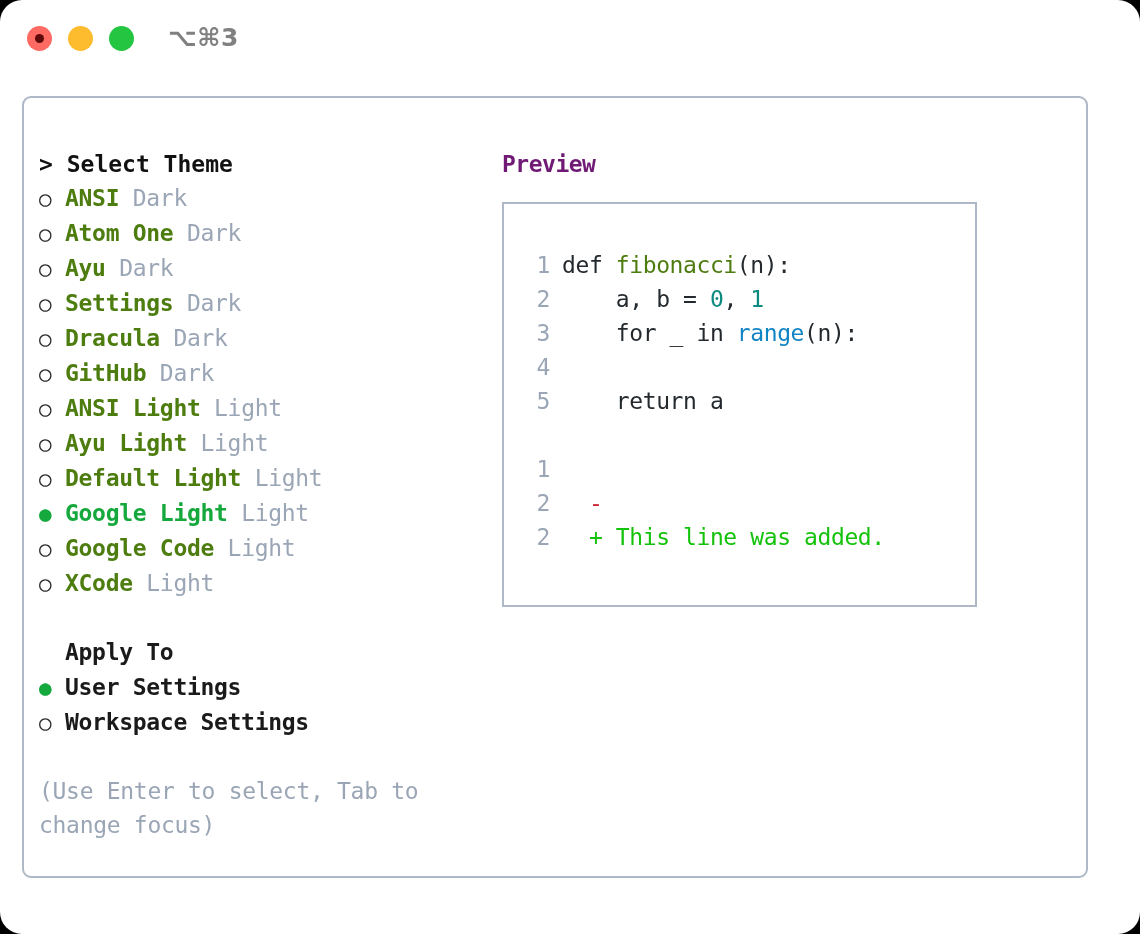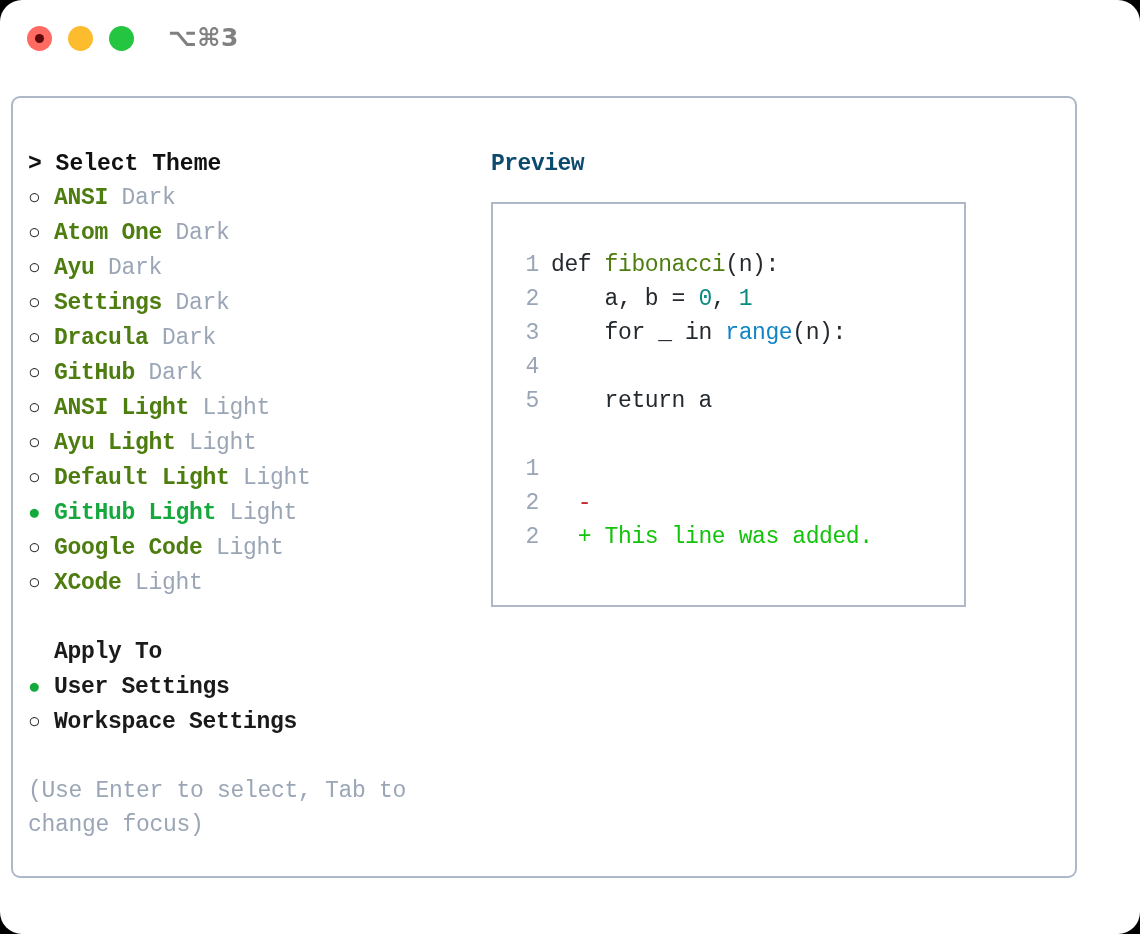--- a/index.html
+++ b/index.html
@@ -68,29 +68,28 @@
     font-weight: 700;
     color: #808080;
     letter-spacing: 0.5px;
     line-height: 32px;
     font-family: "DejaVu Sans", sans-serif;
   }
 
   
   .panel {
     position: absolute;
-    left: 11px;
+    left: 22px;
     top: 96px;
     width: 1066px;
     height: 782px;
     border: 2px solid #AEB8C6;
     border-radius: 9px;
     box-sizing: border-box;
     background: #ffffff;
-    font-family: Liberation Mono, monospace;
   }
 
   .cols {
     position: absolute;
     left: 0; top: 0;
     width: 100%;
     height: 100%;
   }
 
   
@@ -155,21 +154,21 @@
   
   .right-col {
     position: absolute;
     left: 478px;
     top: 49px;
     width: 500px;
   }
   .preview-head {
     font-size: 23px;
     font-weight: 700;
-    color: #0c4a6e;
+    color: #701a75;
     line-height: 34px;
     letter-spacing: -0.5px;
   }
   .preview-box {
     margin-top: 21px;
     width: 475px;
     height: 405px;
     border: 2px solid #AEB8C6;
     box-sizing: border-box;
     background: #ffffff;
@@ -222,21 +221,21 @@
         <div id="theme-items">
             <div class="opt-row"><span class="opt-marker">○</span><span class="opt-label">ANSI</span><span class="opt-variant"> Dark</span></div>
             <div class="opt-row"><span class="opt-marker">○</span><span class="opt-label">Atom One</span><span class="opt-variant"> Dark</span></div>
             <div class="opt-row"><span class="opt-marker">○</span><span class="opt-label">Ayu</span><span class="opt-variant"> Dark</span></div>
             <div class="opt-row"><span class="opt-marker">○</span><span class="opt-label">Settings</span><span class="opt-variant"> Dark</span></div>
             <div class="opt-row"><span class="opt-marker">○</span><span class="opt-label">Dracula</span><span class="opt-variant"> Dark</span></div>
             <div class="opt-row"><span class="opt-marker">○</span><span class="opt-label">GitHub</span><span class="opt-variant"> Dark</span></div>
             <div class="opt-row"><span class="opt-marker">○</span><span class="opt-label">ANSI Light</span><span class="opt-variant"> Light</span></div>
             <div class="opt-row"><span class="opt-marker">○</span><span class="opt-label">Ayu Light</span><span class="opt-variant"> Light</span></div>
             <div class="opt-row"><span class="opt-marker">○</span><span class="opt-label">Default Light</span><span class="opt-variant"> Light</span></div>
-            <div class="opt-row"><span class="opt-marker sel">●</span><span class="opt-label sel">GitHub Light</span><span class="opt-variant"> Light</span></div>
+            <div class="opt-row"><span class="opt-marker sel">●</span><span class="opt-label sel">Google Light</span><span class="opt-variant"> Light</span></div>
             <div class="opt-row"><span class="opt-marker">○</span><span class="opt-label">Google Code</span><span class="opt-variant"> Light</span></div>
             <div class="opt-row"><span class="opt-marker">○</span><span class="opt-label">XCode</span><span class="opt-variant"> Light</span></div>
           </div>
 
         <div class="apply-head">
           <div class="opt-row">
             <span class="opt-marker blank">○</span>
             <span class="opt-label">Apply To</span>
           </div>
           <div id="apply-items">

